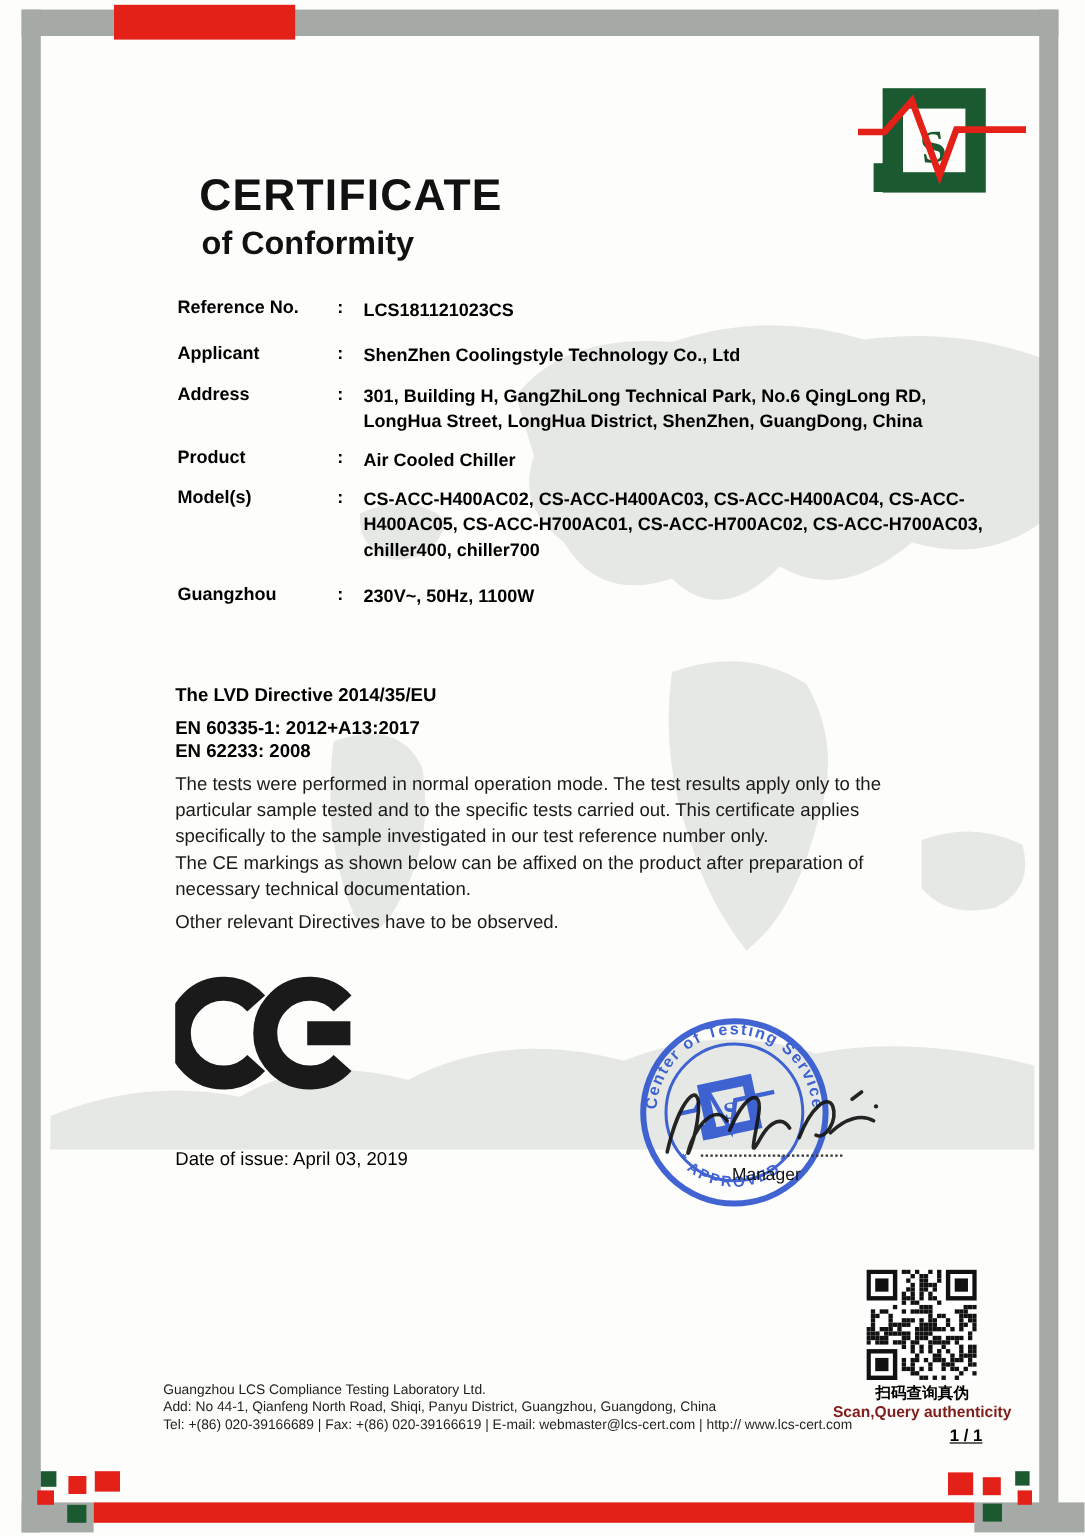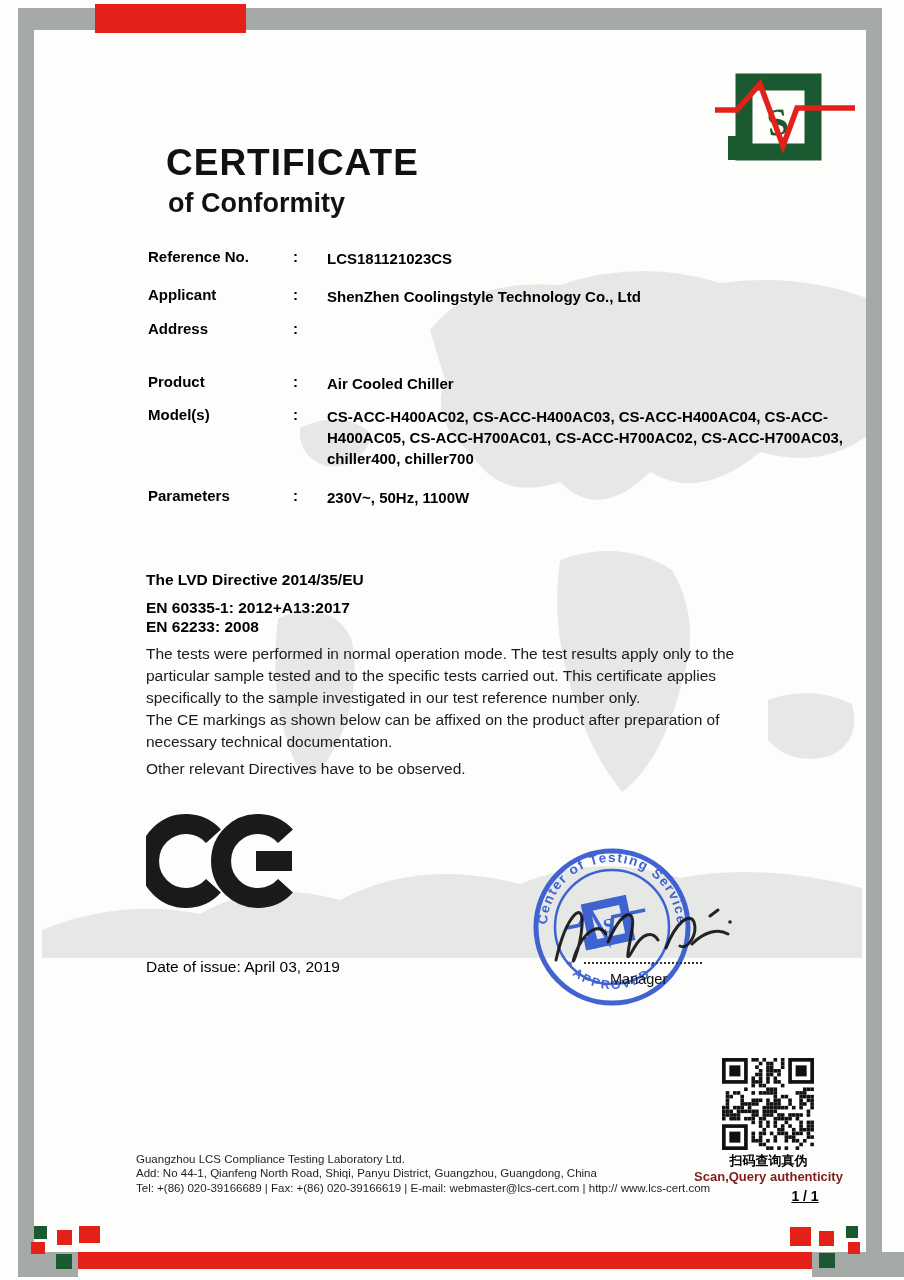--- a/index.html
+++ b/index.html
@@ -11,21 +11,21 @@
   .redbar{background:#e32119;z-index:3;}
   .sq{position:absolute;z-index:4;}
   .sq.red{background:#e32119;}
   .sq.green{background:#1b5a30;}
   
   #worldmap{position:absolute;left:0;top:0;z-index:0;}
   
   .z{z-index:1;}
   #title-main{left:166px;top:142px;font-size:37px;font-weight:bold;letter-spacing:1px;color:#111;}
   #title-sub{left:168px;top:188px;font-size:27px;font-weight:bold;color:#111;}
-  .fieldrow{display:grid;grid-template-columns:133px 22px 520px;column-gap:12px;}
+  .fieldrow{display:grid;grid-template-columns:133px 22px 520px;column-gap:0;}
   .fieldrow .lbl{font-size:15px;font-weight:bold;color:#000;}
   .fieldrow .col{font-size:15px;font-weight:bold;color:#000;}
   .fieldrow .val{font-size:15px;font-weight:bold;color:#000;line-height:21px;}
   .para{font-size:15.5px;line-height:22px;color:#1a1a1a;max-width:606px;}
   .parab{font-size:15.5px;line-height:20px;color:#000;font-weight:bold;max-width:606px;}
   #date-issue{left:146px;top:958px;font-size:15.5px;font-weight:normal;color:#000;}
   
   #stamp{left:530px;top:845px;opacity:.9;}
   #signature{left:542px;top:882px;z-index:2;}
   #manager-line{left:584px;top:962px;width:118px;border-bottom:2px dotted #333;}
@@ -90,33 +90,34 @@
     <span class="val">LCS181121023CS</span>
   </div>
   <div class="abs z fieldrow" style="left:148px;top:286px;">
     <span class="lbl">Applicant</span>
     <span class="col">:</span>
     <span class="val">ShenZhen Coolingstyle Technology Co., Ltd</span>
   </div>
   <div class="abs z fieldrow" style="left:148px;top:320px;">
     <span class="lbl">Address</span>
     <span class="col">:</span>
+    <span class="val">301, Building H, GangZhiLong Technical Park, No.6 QingLong RD, LongHua Street, LongHua District, ShenZhen, GuangDong, China</span>
   </div>
   <div class="abs z fieldrow" style="left:148px;top:373px;">
     <span class="lbl">Product</span>
     <span class="col">:</span>
     <span class="val">Air Cooled Chiller</span>
   </div>
   <div class="abs z fieldrow" style="left:148px;top:406px;">
     <span class="lbl">Model(s)</span>
     <span class="col">:</span>
     <span class="val">CS-ACC-H400AC02, CS-ACC-H400AC03, CS-ACC-H400AC04, CS-ACC-H400AC05, CS-ACC-H700AC01, CS-ACC-H700AC02, CS-ACC-H700AC03, chiller400, chiller700</span>
   </div>
   <div class="abs z fieldrow" style="left:148px;top:487px;">
-    <span class="lbl">Parameters</span>
+    <span class="lbl">Guangzhou</span>
     <span class="col">:</span>
     <span class="val">230V~, 50Hz, 1100W</span>
   </div>
 
   <div class="abs z parab" style="left:146px;top:570px;">The LVD Directive 2014/35/EU</div>
   <div class="abs z parab" style="left:146px;top:598px;">EN 60335-1: 2012+A13:2017</div>
   <div class="abs z parab" style="left:146px;top:617px;">EN 62233: 2008</div>
   <div class="abs z para" style="left:146px;top:643px;">The tests were performed in normal operation mode. The test results apply only to the particular sample tested and to the specific tests carried out. This certificate applies specifically to the sample investigated in our test reference number only.</div>
   <div class="abs z para" style="left:146px;top:709px;">The CE markings as shown below can be affixed on the product after preparation of necessary technical documentation.</div>
   <div class="abs z para" style="left:146px;top:758px;">Other relevant Directives have to be observed.</div>

